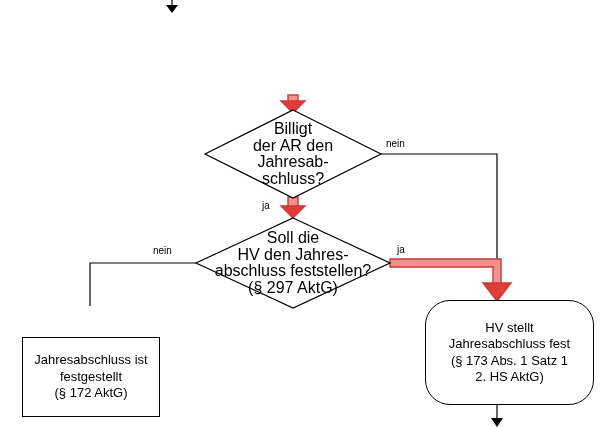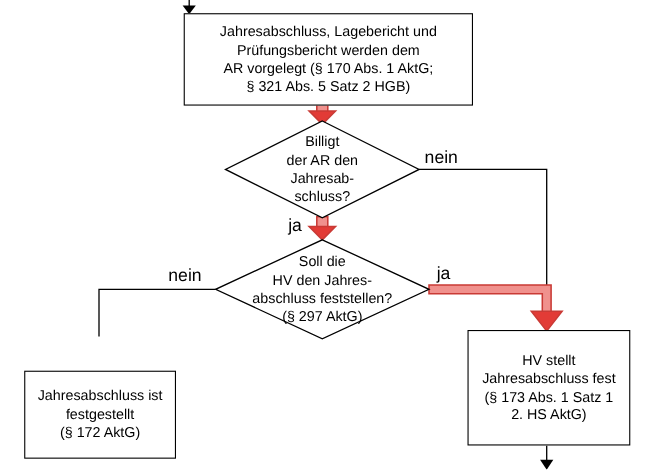--- a/index.html
+++ b/index.html
@@ -12,23 +12,23 @@
   .shape{stroke-width:1.2;}
   .hl{stroke-width:1.4;stroke-linejoin:miter;}
   .node{
     position:absolute;background:#ffffff;border:1px solid #000;
     display:flex;align-items:center;justify-content:center;
     text-align:center;white-space:pre-line;font-size:13px;line-height:16.5px;
     box-sizing:border-box;
   }
   .dtext{
     position:absolute;display:flex;align-items:center;justify-content:center;
-    text-align:center;white-space:pre-line;font-size:13px;line-height:16.5px;
+    text-align:center;white-space:pre-line;font-size:16px;line-height:16.5px;
   }
-  .elabel{position:absolute;font-size:16px;line-height:15px;}
+  .elabel{position:absolute;font-size:10px;line-height:15px;}
 </style>
 </head>
 <body>
 
 <div id="stage">
 
   <svg id="wires" width="600" height="427" viewBox="0 0 600 427">
 
     <g>
       <line class="k" x1="172" y1="0" x2="172" y2="6" stroke="#000000"></line>
@@ -64,30 +64,26 @@
     </g>
 
     <g>
       <polygon class="shape" points="293,110 381,154 293,198 205,154" fill="#ffffff" stroke="#000000"></polygon>
     </g>
     <g>
       <polygon class="shape" points="293,218 390,263 293,308 196,263" fill="#ffffff" stroke="#000000"></polygon>
     </g>
   </svg>
 
-  <div class="node" style="left:167px;top:12px;width:263px;height:84px;">Jahresabschluss, Lagebericht und
-Prüfungsbericht werden dem
-AR vorgelegt (§ 170 Abs. 1 AktG;
-§ 321 Abs. 5 Satz 2 HGB)</div>
 
   <div class="node" style="left:22px;top:305px;width:138px;height:80px;margin-top:32px;">Jahresabschluss ist
 festgestellt
 (§ 172 AktG)</div>
 
-  <div class="node" style="left:425px;top:300px;width:148px;height:105px;">HV stellt
+  <div class="node" style="left:425px;top:300px;width:169px;height:105px;border-radius:25px;">HV stellt
 Jahresabschluss fest
 (§ 173 Abs. 1 Satz 1
 2. HS AktG)</div>
 
   <div class="dtext" style="left:205px;top:112px;width:176px;height:84px;">Billigt
 der AR den
 Jahresab-
 schluss?</div>
 
   <div class="dtext" style="left:196px;top:220px;width:194px;height:86px;">Soll die

